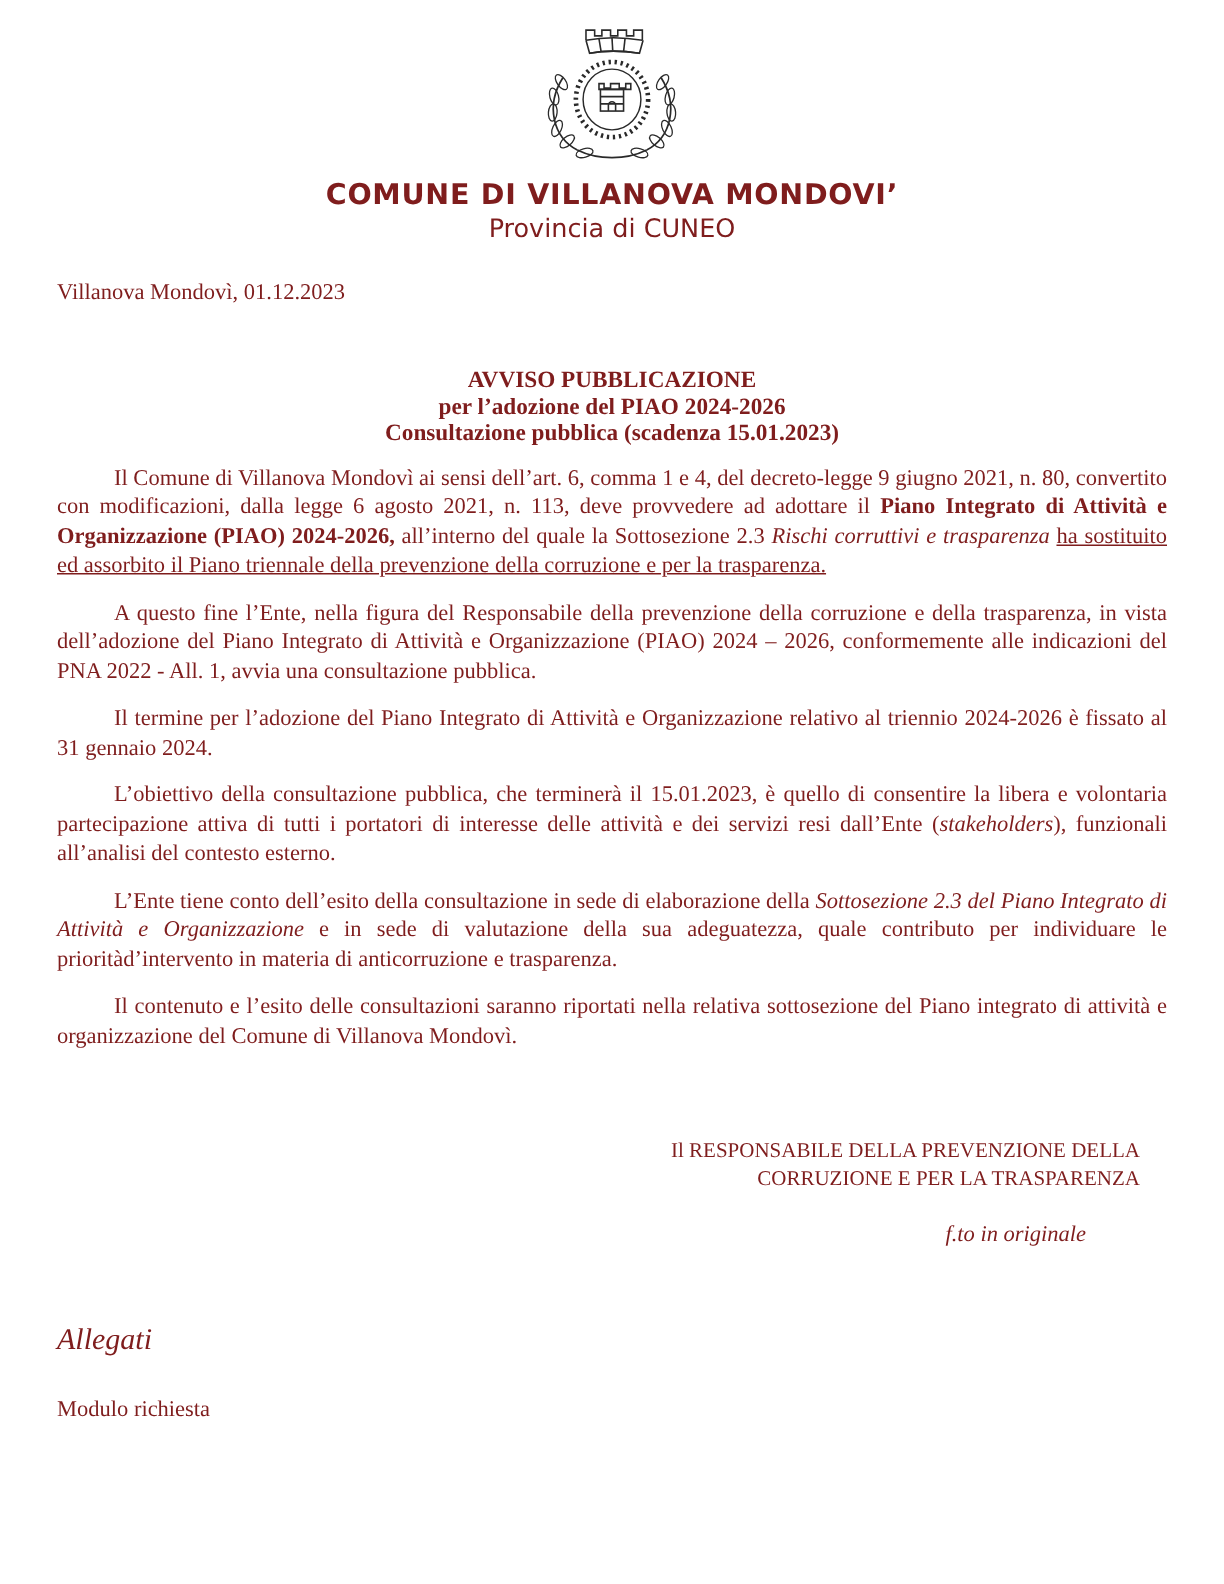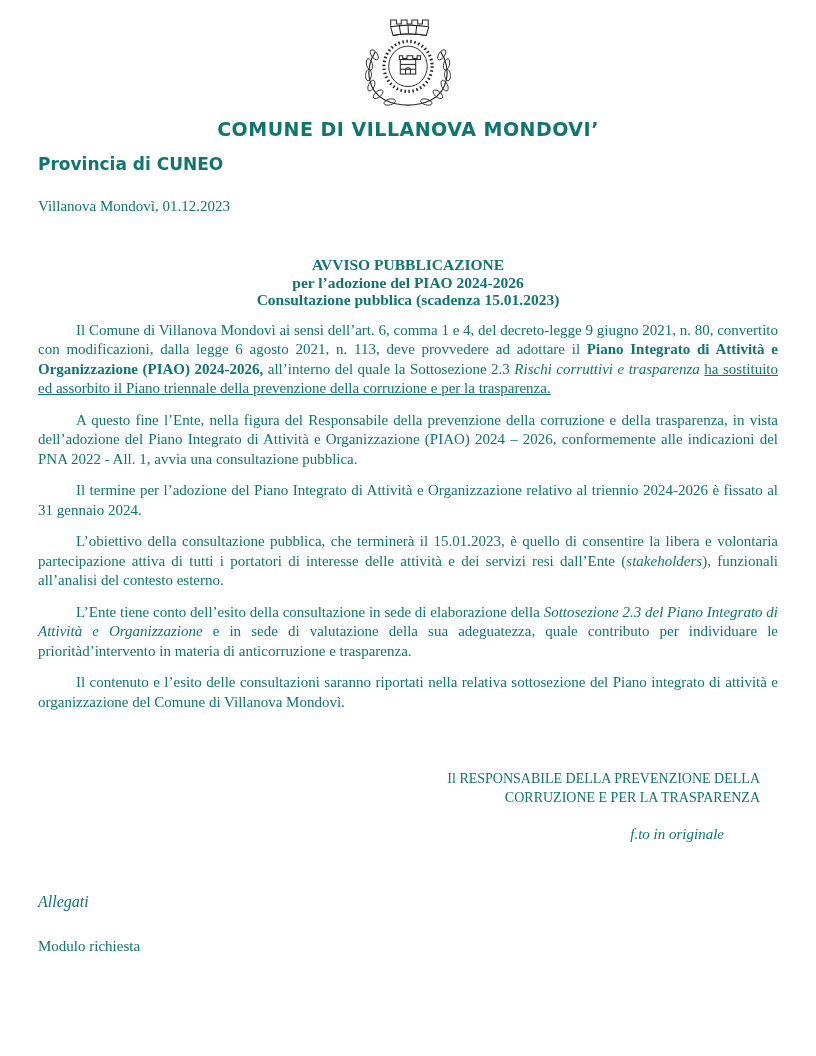--- a/index.html
+++ b/index.html
@@ -3,43 +3,42 @@
 <meta charset="utf-8">
 <style>
   * { margin: 0; padding: 0; box-sizing: border-box; }
   html, body { background: #ffffff; }
   .page {
     position: relative;
     width: 816px;
     height: 1056px;
     margin: 0 auto;
     background: #ffffff;
-    color: #0f766e;
+    color: #7f1d1d;
     padding: 15px 38px 0 38px;
     overflow: hidden;
     font-family: "Liberation Serif", serif;
   }
 
   
   .crest-wrap { text-align: center; }
   .crest-wrap svg { display: inline-block; }
   .municipality {
     margin-top: 5px;
     text-align: center;
     font-family: "DejaVu Sans", sans-serif;
     font-weight: bold;
     font-size: 19px;
     letter-spacing: 0.5px;
   }
   .province {
-    margin-top: 14px;
-    text-align: left;
+    margin-top: 2px;
+    text-align: center;
     font-family: "DejaVu Sans", sans-serif;
     font-size: 17px;
-    font-weight: bold;
   }
 
   
   .dateline {
     margin-top: 24px;
     padding-right: 28px;
     font-size: 15px;
   }
 
   
@@ -83,21 +82,21 @@
   }
   .signature .note {
     margin-top: 19px;
     font-style: italic;
     font-size: 15px;
     padding-right: 36px;
   }
 
   
   .attachments { margin-top: 50px; }
-  .attachments .label { font-style: italic; font-size: 16px; }
+  .attachments .label { font-style: italic; font-size: 20px; }
   .attachments .item { margin-top: 27px; font-size: 15px; }
 </style>
 </head>
 <body>
 
 <div class="page">
 
   <div class="crest-wrap">
     <svg width="106" height="94" viewBox="0 0 110 95" aria-hidden="true">
       <g stroke="#2a2a2a" fill="none" stroke-width="1.1">

